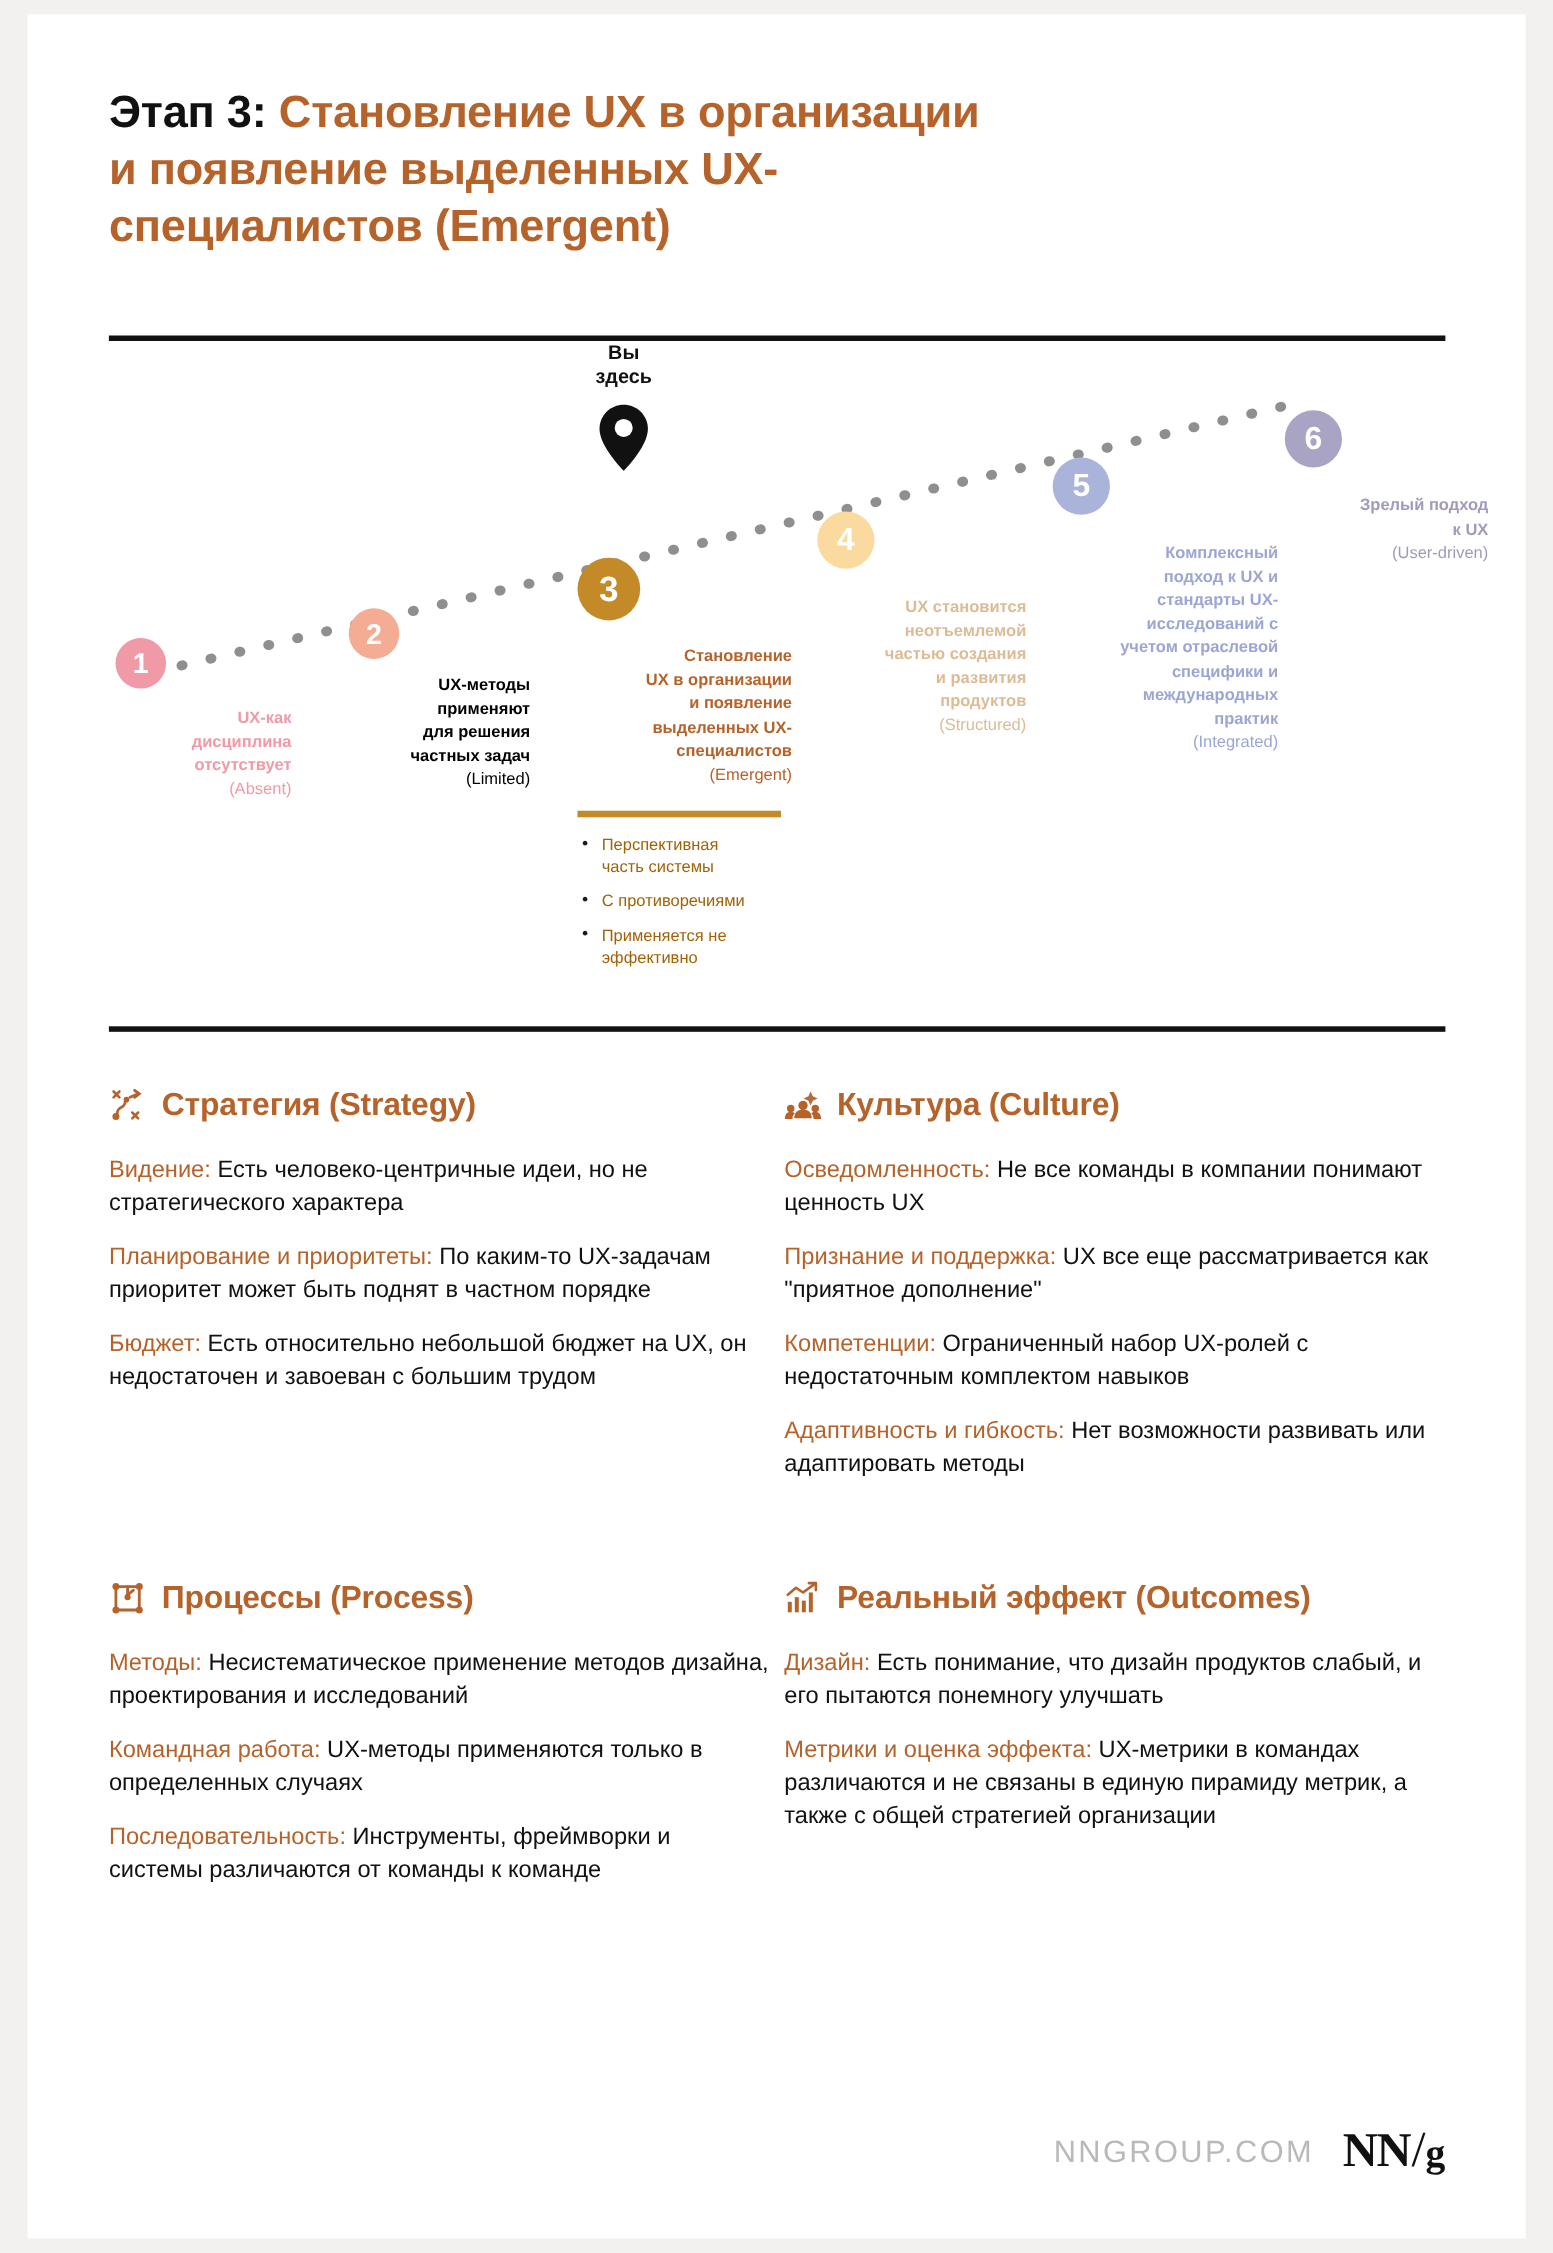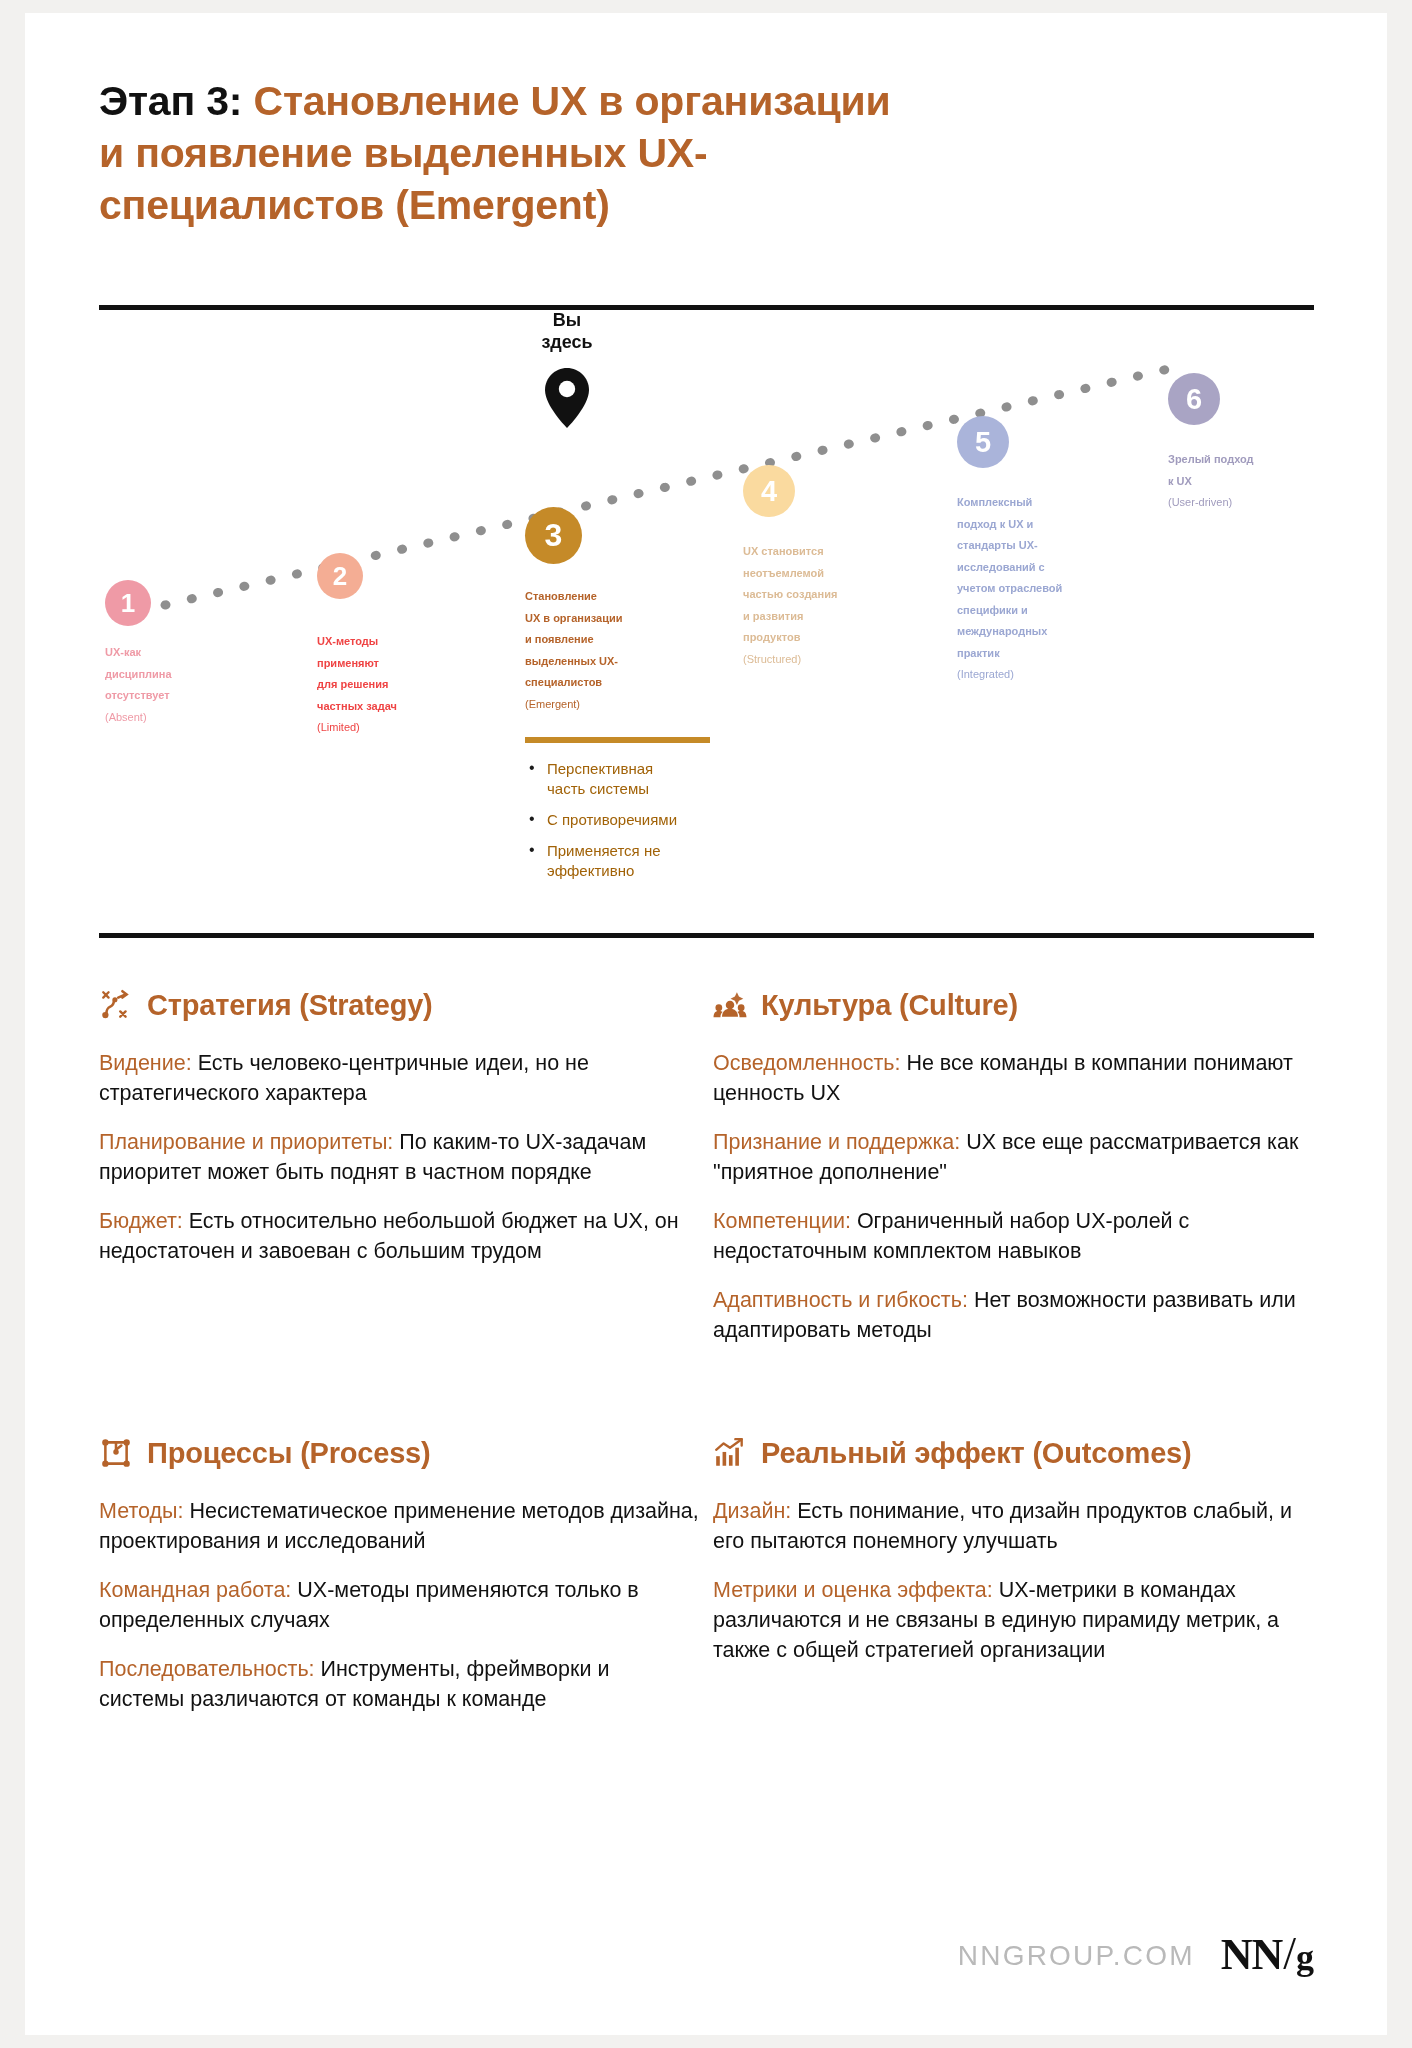--- a/index.html
+++ b/index.html
@@ -45,21 +45,21 @@
     display:flex;align-items:center;justify-content:center;
     color:#ffffff;font-weight:bold;
     font-family:"Liberation Sans","DejaVu Sans",sans-serif;
   }
   .c-sm{width:46px;height:46px;font-size:26px;}
   .c-md{width:52px;height:52px;font-size:29px;}
   .c-lg{width:57px;height:57px;font-size:32px;}
 
   .node-txt{
     margin-top:12px;
-    font-size:11px;line-height:21.5px;font-weight:bold;
+    font-size:15px;line-height:21.5px;font-weight:bold;text-align:right;
   }
   .node-txt .sub{font-weight:normal;}
 
   
   .yah{position:absolute;left:487px;top:296px;width:110px;text-align:center;}
   .yah-label{
     font-size:18px;line-height:22px;font-weight:bold;color:#111111;
   }
   .yah-pin{margin-top:14px;display:flex;justify-content:center;}
 
@@ -153,21 +153,21 @@
       <div class="node-txt" style="color:#ef9aa6;margin-top:16px;">
         <div style="white-space:pre-line;">UX-как
 дисциплина
 отсутствует</div>
         <div class="sub">(Absent)</div>
       </div>
     </div>
 
     <div class="node" style="left:292px;top:540px;width:165px;">
       <div class="circle c-sm" style="background:#f4ad94;">2</div>
-      <div class="node-txt" style="color:#ef4444;margin-top:32px;">
+      <div class="node-txt" style="color:#000000;margin-top:13px;">
         <div style="white-space:pre-line;">UX-методы
 применяют
 для решения
 частных задач</div>
         <div class="sub">(Limited)</div>
       </div>
     </div>
 
     <div class="node" style="left:500px;top:494px;width:195px;">
       <div class="circle c-lg" style="background:#c58a28;">3</div>

